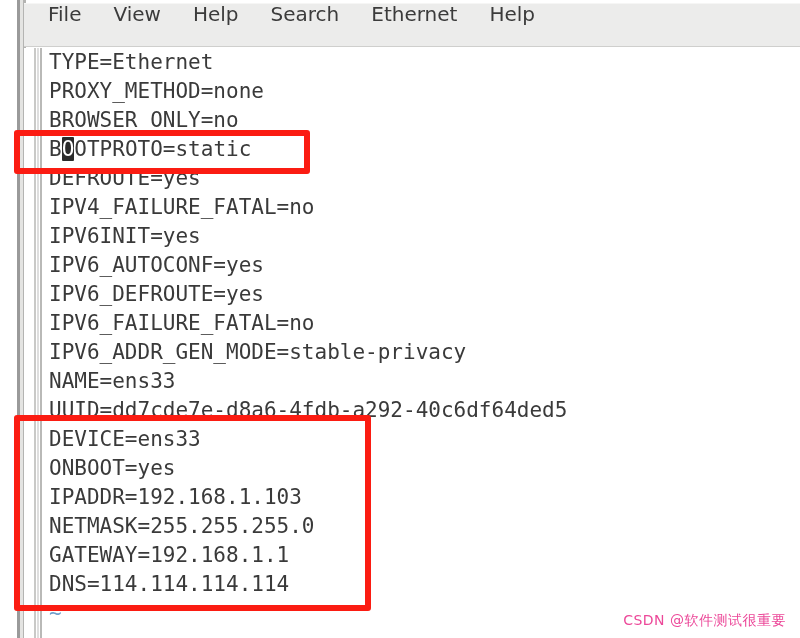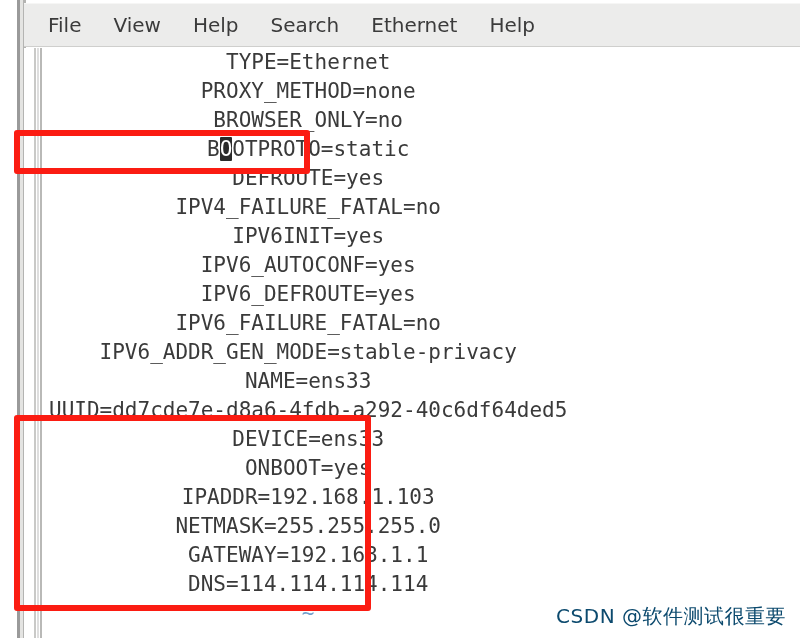--- a/index.html
+++ b/index.html
@@ -50,21 +50,21 @@
     position: absolute;
     left: 7px;
     top: 3px;
     width: 776px;
     height: 44px;
     background: #ececeb;
     border-bottom: 1px solid #cfcfcd;
     border-top: 1px solid #f6f6f5;
     box-sizing: border-box;
     display: flex;
-    align-items: center;
+    align-items: flex-start;
     padding-left: 24px;
   }
   .menu-item {
     font-family: "DejaVu Sans", sans-serif;
     font-size: 20px;
     color: #3b3b3b;
     margin-right: 32px;
     line-height: 1;
     white-space: nowrap;
     cursor: default;
@@ -72,21 +72,20 @@
 
   
   #term-body {
     position: absolute;
     left: 7px;
     top: 48px;
     width: 641px;
     height: 590px;
     background: #ffffff;
     overflow: hidden;
-    text-align: center;
   }
 
   
   .gutter-rule {
     position: absolute;
     top: 0;
     width: 2px;
     height: 590px;
   }
   .gutter-rule.g1 { left: 10px; background: #c9c9c7; }
@@ -134,22 +133,22 @@
     width: 357px;
     height: 196px;
   }
 
   
   #watermark {
     position: absolute;
     right: 14px;
     bottom: 8px;
     font-family: "DejaVu Sans", sans-serif;
-    font-size: 20px;
-    color: #0c4a6e;
+    font-size: 14px;
+    color: #ec4899;
     white-space: nowrap;
     letter-spacing: 0.5px;
   }
 </style>
 </head>
 <body>
 
 <div id="page">
 
   <div id="terminal-window">

